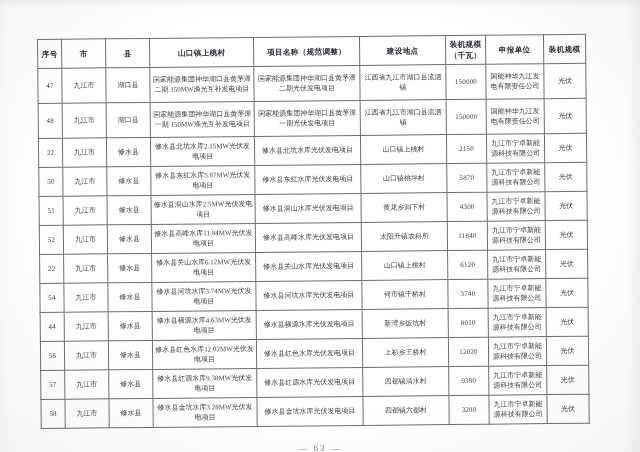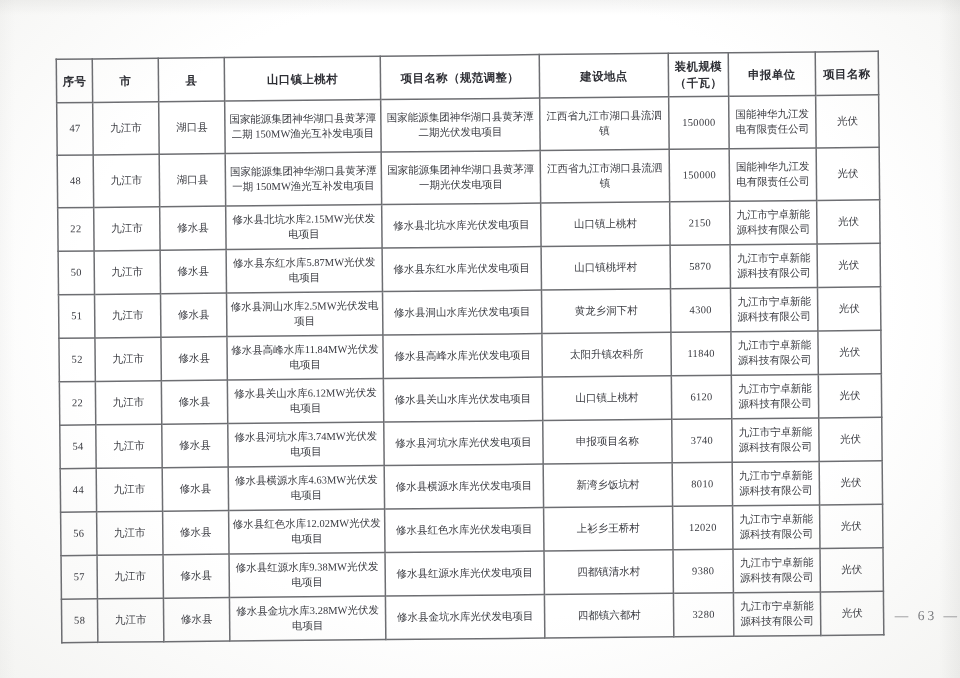--- a/index.html
+++ b/index.html
@@ -45,22 +45,22 @@
     font-size:7.6px;
     font-weight:bold;
     color:#2e2f35;
     height:26px;
     letter-spacing:.3px;
   }
   tr.r-tall td{height:32px;}
   tr.r-std td{height:26px;}
   td.num{font-family:Liberation Serif, serif;letter-spacing:.2px;}
   .page-footer{
-    position:absolute;left:0;right:0;top:405px;
-    text-align:right;
+    position:absolute;left:0;right:0;top:443px;
+    text-align:center;
     font-size:9px;color:#7c7d80;letter-spacing:2px;
     font-family:"Liberation Serif","DejaVu Serif",serif;
   }
 </style>
 </head>
 <body>
 
 <div class="paper-shade"></div>
 
 <div class="sheet">
@@ -79,21 +79,21 @@
     <thead>
       <tr>
         <th>序号</th>
         <th>市</th>
         <th>县</th>
         <th>山口镇上桃村</th>
         <th>项目名称（规范调整）</th>
         <th>建设地点</th>
         <th>装机规模（千瓦）</th>
         <th>申报单位</th>
-        <th>项目名称</th>
+        <th>装机规模</th>
       </tr>
     </thead>
     <tbody>
         <tr class="r-tall">
     <td class="num">47</td>
     <td>九江市</td>
     <td>湖口县</td>
     <td>国家能源集团神华湖口县黄茅潭二期 150MW渔光互补发电项目</td>
     <td>国家能源集团神华湖口县黄茅潭二期光伏发电项目</td>
     <td>江西省九江市湖口县流泗镇</td>
@@ -166,21 +166,21 @@
     <td class="num">6120</td>
     <td>九江市宁卓新能源科技有限公司</td>
     <td>光伏</td>
   </tr>
         <tr class="r-std">
     <td class="num">54</td>
     <td>九江市</td>
     <td>修水县</td>
     <td>修水县河坑水库3.74MW光伏发电项目</td>
     <td>修水县河坑水库光伏发电项目</td>
-    <td>申报项目名称</td>
+    <td>何市镇干桥村</td>
     <td class="num">3740</td>
     <td>九江市宁卓新能源科技有限公司</td>
     <td>光伏</td>
   </tr>
         <tr class="r-std">
     <td class="num">44</td>
     <td>九江市</td>
     <td>修水县</td>
     <td>修水县横源水库4.63MW光伏发电项目</td>
     <td>修水县横源水库光伏发电项目</td>

